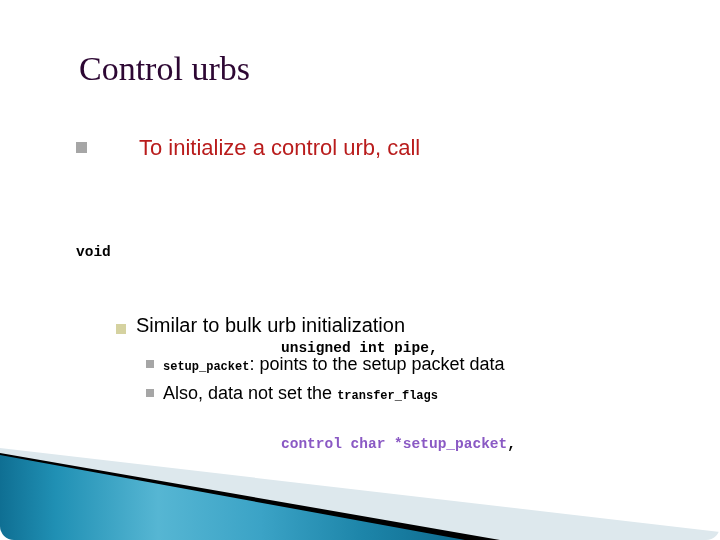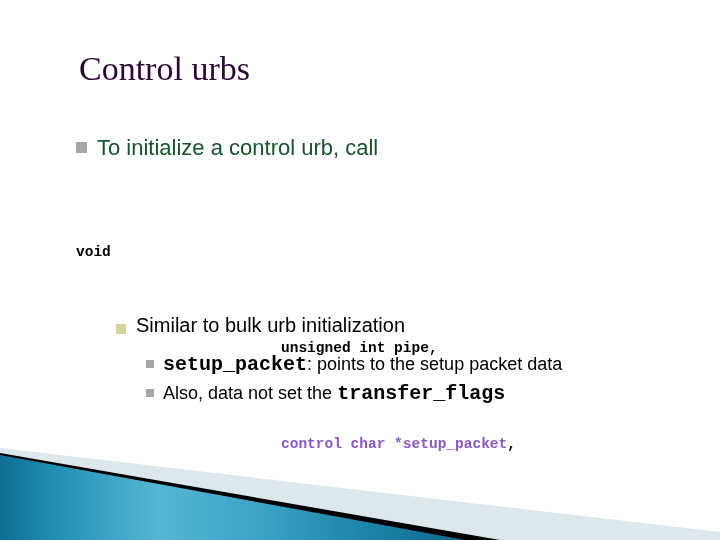--- a/index.html
+++ b/index.html
@@ -12,20 +12,21 @@
     background: #ffffff;
     font-family: "Liberation Sans", sans-serif;
     overflow: hidden;
   }
   #slide {
     position: relative;
     width: 720px;
     height: 540px;
     background: #ffffff;
     overflow: hidden;
+    border-radius: 14px;
   }
 
   
   #title {
     position: absolute;
     left: 79px;
     top: 48px;
     width: 560px;
     font-family: "Liberation Serif", "DejaVu Serif", serif;
     font-size: 34px;
@@ -55,22 +56,23 @@
     width: 11px;
     height: 11px;
     background: #a6a6a6;
     margin-top: 8px;
     margin-right: 10px;
     flex: 0 0 auto;
   }
   .lvl1 .txt {
     font-size: 22px;
     line-height: 28px;
-    color: #14532d;
-    white-space: nowrap;
+    color: #b91c1c;
+    white-space: nowrap;
+    margin-left: 42px;
   }
 
   
   .lvl2 {
     position: absolute;
     left: 116px;
     display: flex;
     align-items: center;
   }
   .lvl2 .sq {
@@ -105,21 +107,21 @@
   }
   .lvl3 .txt {
     font-size: 18px;
     line-height: 24px;
     color: #000000;
     white-space: nowrap;
   }
   .mono {
     font-family: "Liberation Mono", "DejaVu Sans Mono", monospace;
     font-weight: bold;
-    font-size: 20px;
+    font-size: 12px;
   }
 
   
   #code {
     position: absolute;
     left: 76px;
     top: 168px;
     width: 620px;
     font-family: "Liberation Mono", "DejaVu Sans Mono", monospace;
     font-weight: bold;

